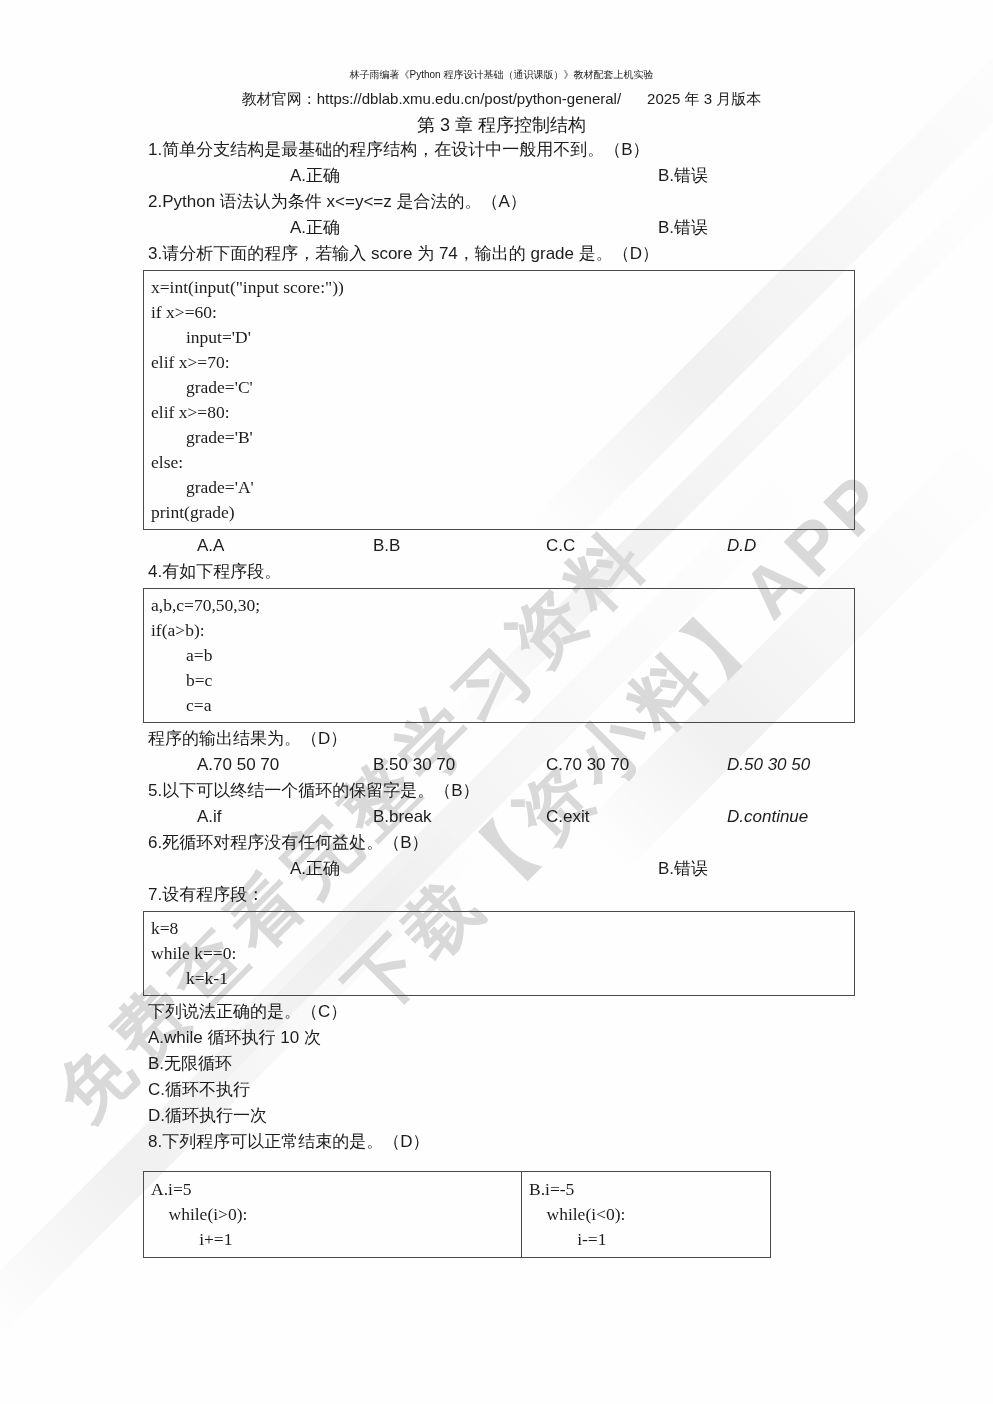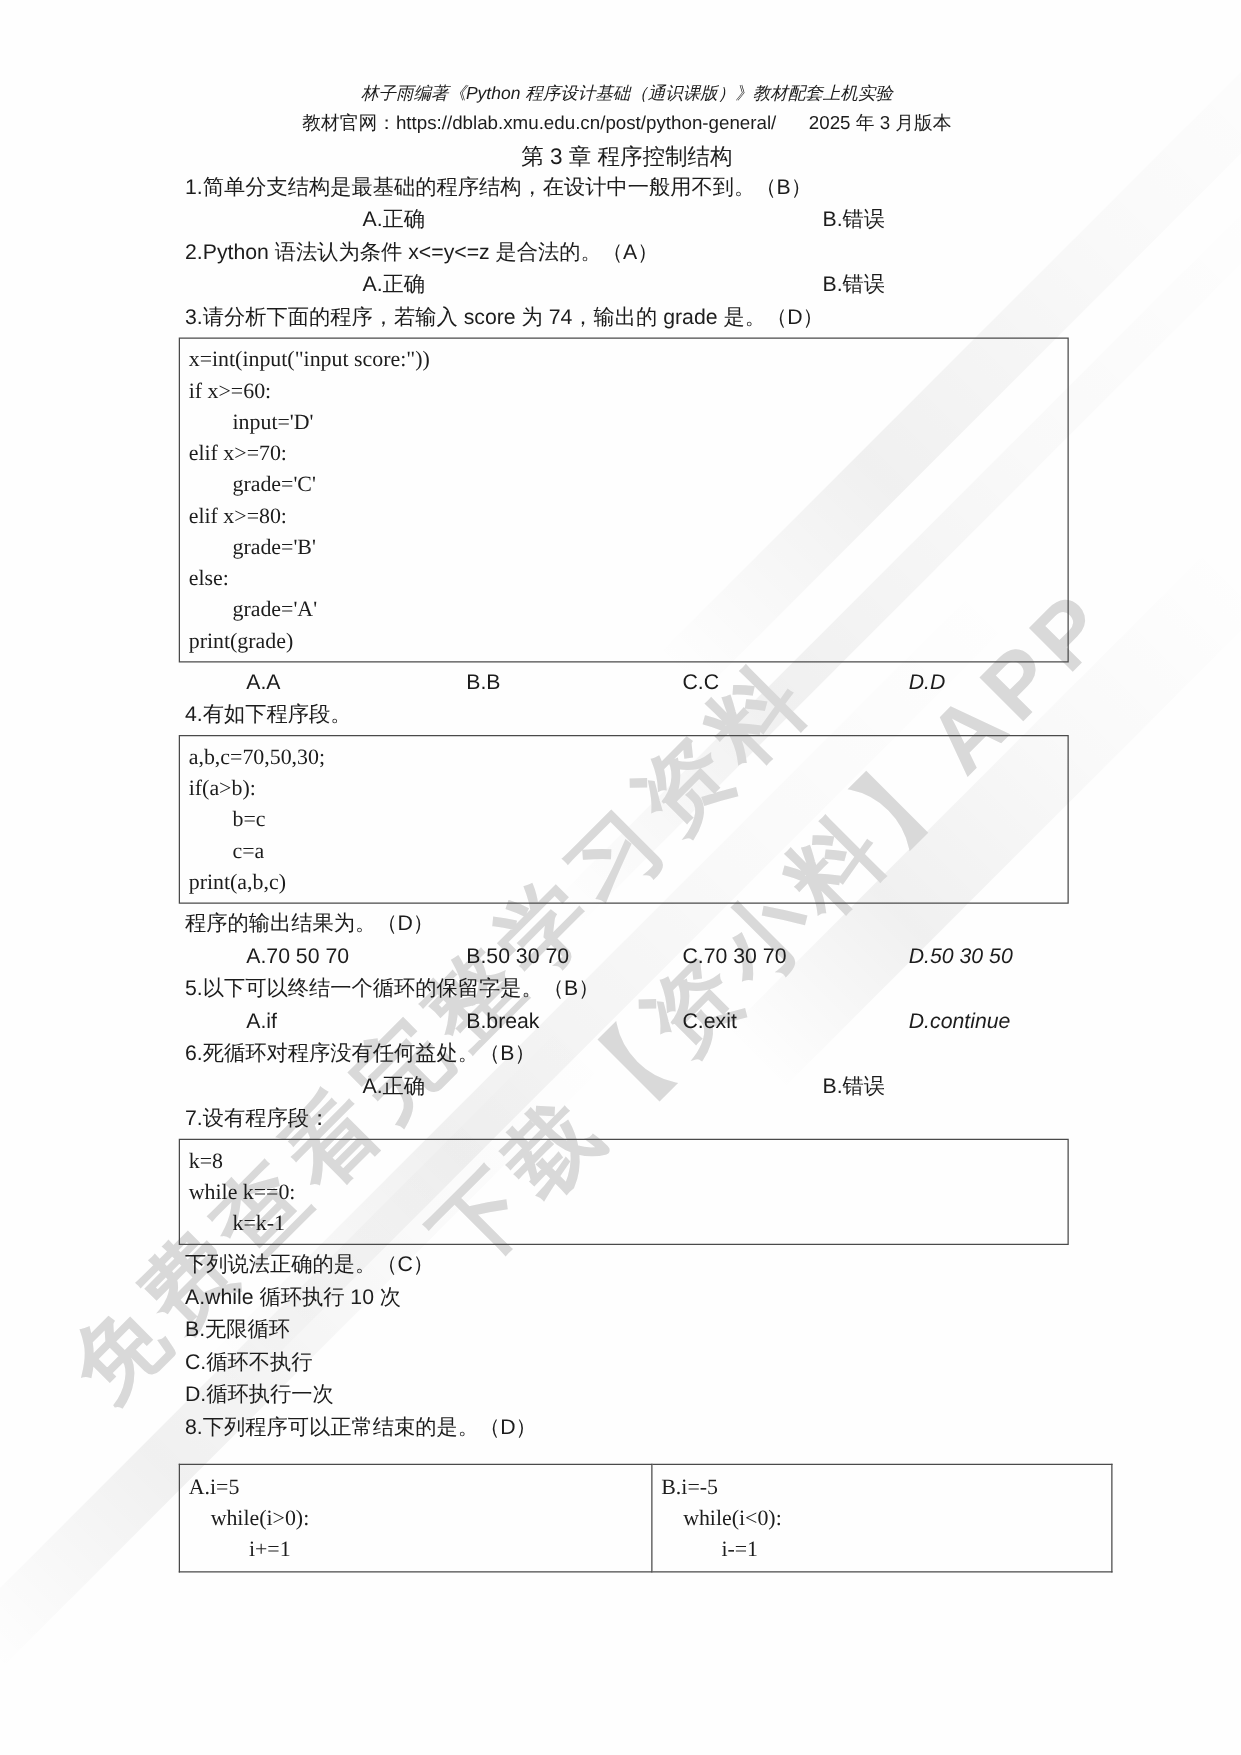--- a/index.html
+++ b/index.html
@@ -39,21 +39,21 @@
     pointer-events:none;
   }
   .watermark .wm2{margin-left:280px;margin-top:34px;}
   
   .content{
     position:absolute;inset:0;
     padding:64px 138px 0 148px;
     z-index:3;
     font-size:17px;
   }
-  .hdr1{text-align:center;font-size:14px;line-height:21px;font-style:italic;}
+  .hdr1{text-align:center;font-size:10px;line-height:21px;}
   .hdr2{text-align:center;font-size:15px;line-height:21px;margin-top:3px;}
   .hdr2 .gap{display:inline-block;width:26px;}
   .chapter{text-align:center;font-size:18px;line-height:24px;margin-top:4px;}
   .q{line-height:26px;white-space:pre-wrap;}
   .optrow{position:relative;height:26px;}
   .optrow span{position:absolute;top:0;line-height:26px;white-space:pre;}
   .two .oA{left:142px;}  .two .oB{left:510px;}
   .four .oA{left:49px;}  .four .oB{left:225px;}
   .four .oC{left:398px;} .four .oD{left:579px;font-style:italic;}
   .codebox{
@@ -61,21 +61,21 @@
     width:712px;margin:3px 0 3px -5px;
     border:1px solid #4a4a4a;
     padding:4px 6px 4px 7px;
     font-family:"Liberation Serif",serif;
     font-size:17.5px;
     background:transparent;
   }
   .cl{white-space:pre;line-height:25px;}
   .qtable{
     box-sizing:border-box;
-    width:747px;margin:16px 0 0 -5px;
+    width:628px;margin:16px 0 0 -5px;
     border-collapse:collapse;
     table-layout:fixed;
   }
   .qtable td{
     border:1px solid #4a4a4a;
     vertical-align:top;
     padding:5px 4px 5px 7px;
     font-family:"Liberation Serif",serif;
     font-size:17.5px;
   }
@@ -133,23 +133,23 @@
       <span class="oA">A.A</span>
       <span class="oB">B.B</span>
       <span class="oC">C.C</span>
       <span class="oD">D.D</span>
     </div>
 
     <div class="q">4.有如下程序段。</div>
     <div class="codebox">
       <div class="cl">a,b,c=70,50,30;</div>
       <div class="cl">if(a&gt;b):</div>
+      <div class="cl">        a=b</div>
       <div class="cl">        b=c</div>
       <div class="cl">        c=a</div>
-      <div class="cl">print(a,b,c)</div>
     </div>
     <div class="q">程序的输出结果为。（D）</div>
     <div class="optrow four">
       <span class="oA">A.70 50 70</span>
       <span class="oB">B.50 30 70</span>
       <span class="oC">C.70 30 70</span>
       <span class="oD">D.50 30 50</span>
     </div>
 
     <div class="q">5.以下可以终结一个循环的保留字是。（B）</div>

